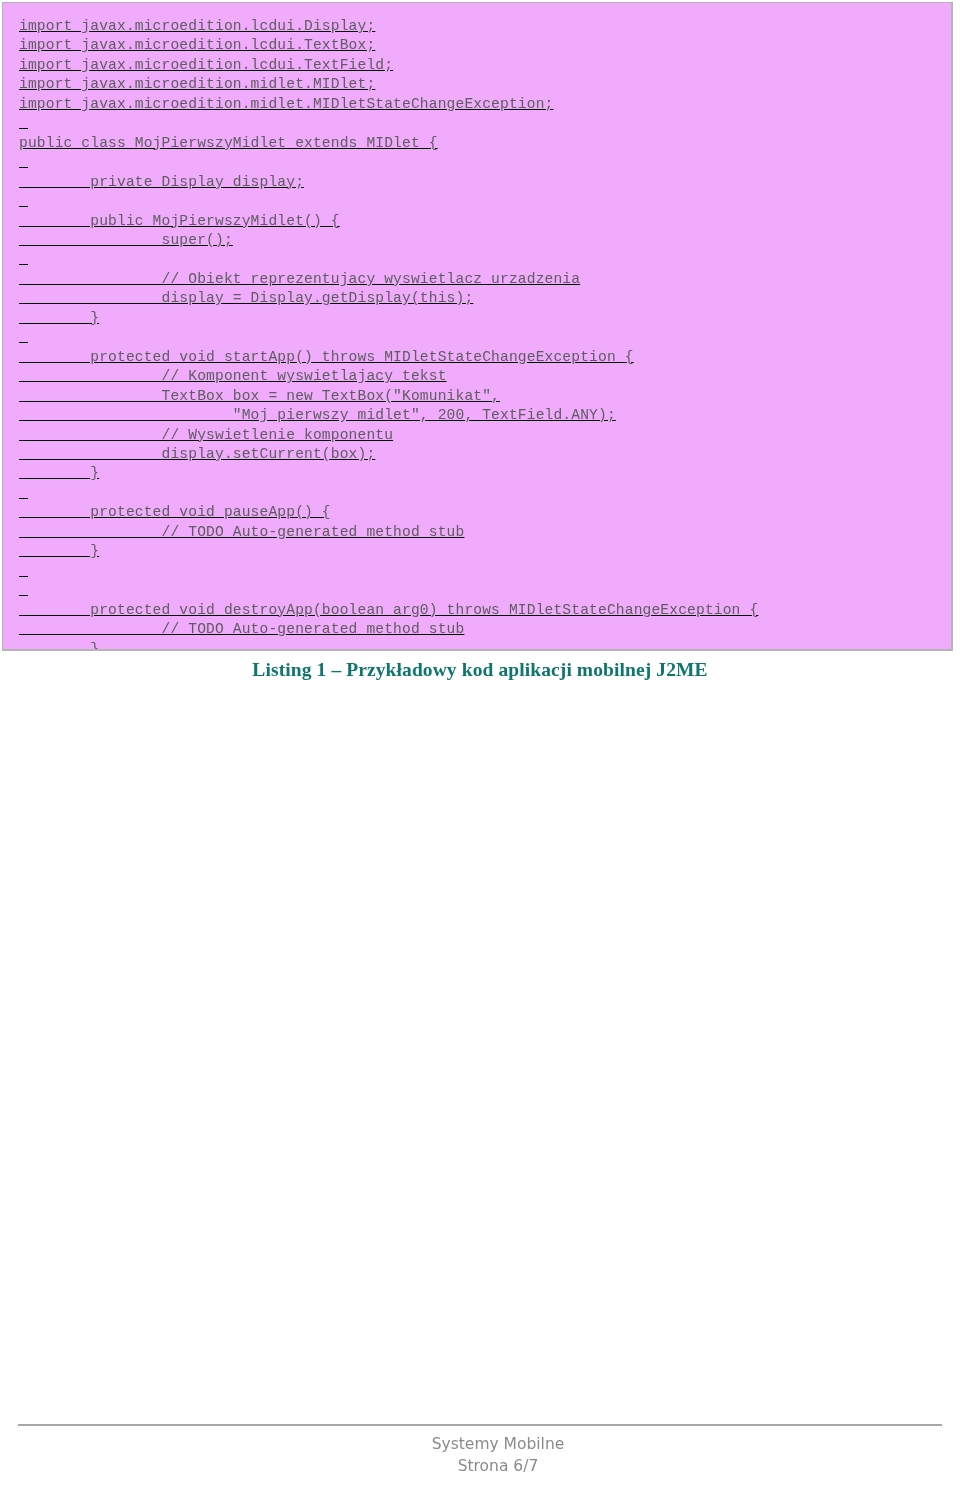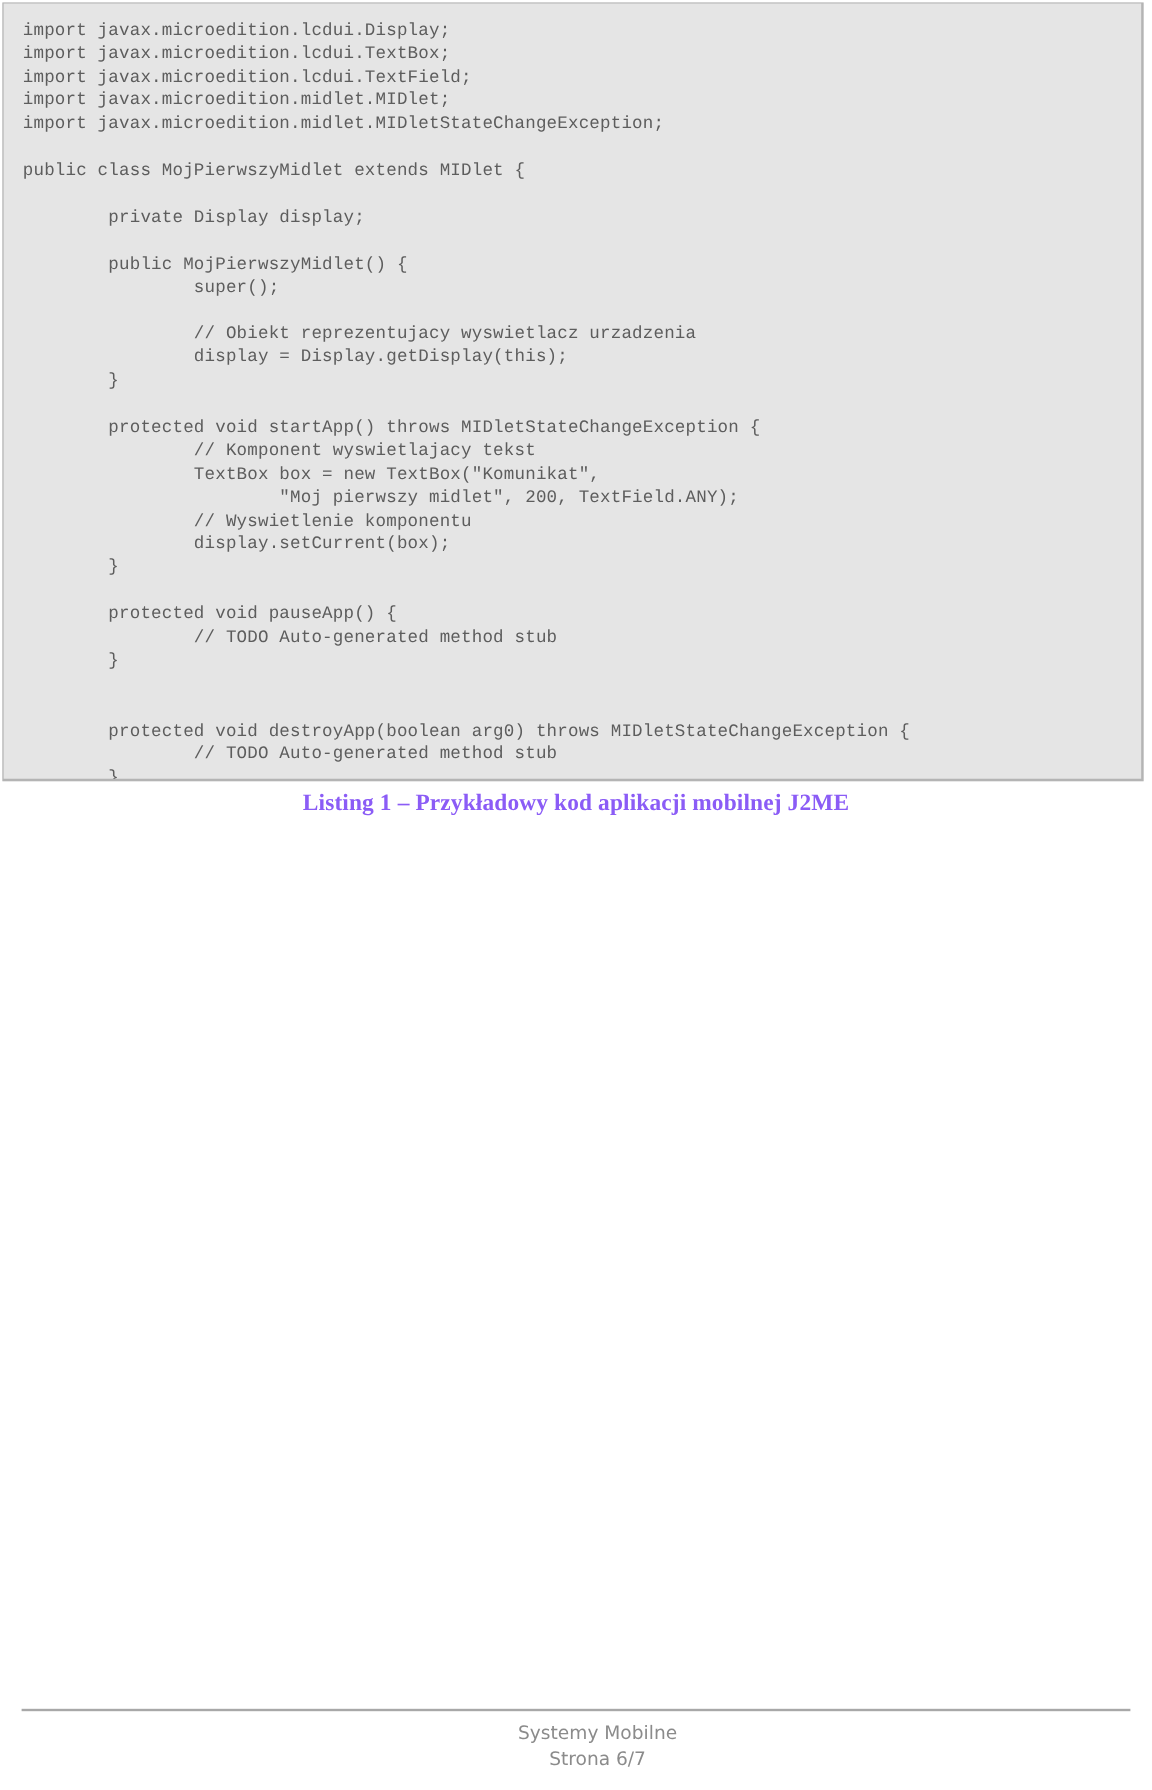--- a/index.html
+++ b/index.html
@@ -48,21 +48,21 @@
   
   #listing-caption {
     position: absolute;
     left: 0;
     top: 659px;
     width: 960px;
     text-align: center;
     font-family: "Liberation Serif", "DejaVu Serif", serif;
     font-size: 19.5px;
     font-weight: bold;
-    color: #8b5cf6;
+    color: #0f766e;
     letter-spacing: 0.1px;
   }
 
   
   #footer {
     position: absolute;
     left: 0;
     top: 1418px;
     width: 960px;
   }
@@ -83,21 +83,21 @@
     font-family: "DejaVu Sans", "Liberation Sans", sans-serif;
     font-size: 15.5px;
     line-height: 21.5px;
     color: #8b8b8b;
   }
   #footer-text div { display: block; white-space: pre; padding-left: 36px; }
 </style>
 </head>
 <body>
 
-<div id="code-box" style="background: #e5e5e5; border-color: rgb(180, 180, 180);">
+<div id="code-box" style="background: #f0abfc; border-color: rgb(180, 180, 180); text-decoration: underline;">
   <pre id="code-pre" style="color: rgb(93, 93, 93);"><span class="code-line">import javax.microedition.lcdui.Display;</span><span class="code-line">import javax.microedition.lcdui.TextBox;</span><span class="code-line">import javax.microedition.lcdui.TextField;</span><span class="code-line">import javax.microedition.midlet.MIDlet;</span><span class="code-line">import javax.microedition.midlet.MIDletStateChangeException;</span><span class="code-line">&nbsp;</span><span class="code-line">public class MojPierwszyMidlet extends MIDlet {</span><span class="code-line">&nbsp;</span><span class="code-line">        private Display display;</span><span class="code-line">&nbsp;</span><span class="code-line">        public MojPierwszyMidlet() {</span><span class="code-line">                super();</span><span class="code-line">&nbsp;</span><span class="code-line">                // Obiekt reprezentujacy wyswietlacz urzadzenia</span><span class="code-line">                display = Display.getDisplay(this);</span><span class="code-line">        }</span><span class="code-line">&nbsp;</span><span class="code-line">        protected void startApp() throws MIDletStateChangeException {</span><span class="code-line">                // Komponent wyswietlajacy tekst</span><span class="code-line">                TextBox box = new TextBox("Komunikat",</span><span class="code-line">                        "Moj pierwszy midlet", 200, TextField.ANY);</span><span class="code-line">                // Wyswietlenie komponentu</span><span class="code-line">                display.setCurrent(box);</span><span class="code-line">        }</span><span class="code-line">&nbsp;</span><span class="code-line">        protected void pauseApp() {</span><span class="code-line">                // TODO Auto-generated method stub</span><span class="code-line">        }</span><span class="code-line">&nbsp;</span><span class="code-line">&nbsp;</span><span class="code-line">        protected void destroyApp(boolean arg0) throws MIDletStateChangeException {</span><span class="code-line">                // TODO Auto-generated method stub</span><span class="code-line">        }</span></pre>
 </div>
 
 <div id="listing-caption">Listing 1 – Przykładowy kod aplikacji mobilnej J2ME</div>
 
 <div id="footer">
   <div id="footer-rule" style="background: rgb(168, 168, 168);"></div>
   <div id="footer-text" style="color: rgb(139, 139, 139);">
     <div>Systemy Mobilne</div>
     <div>Strona 6/7</div>

